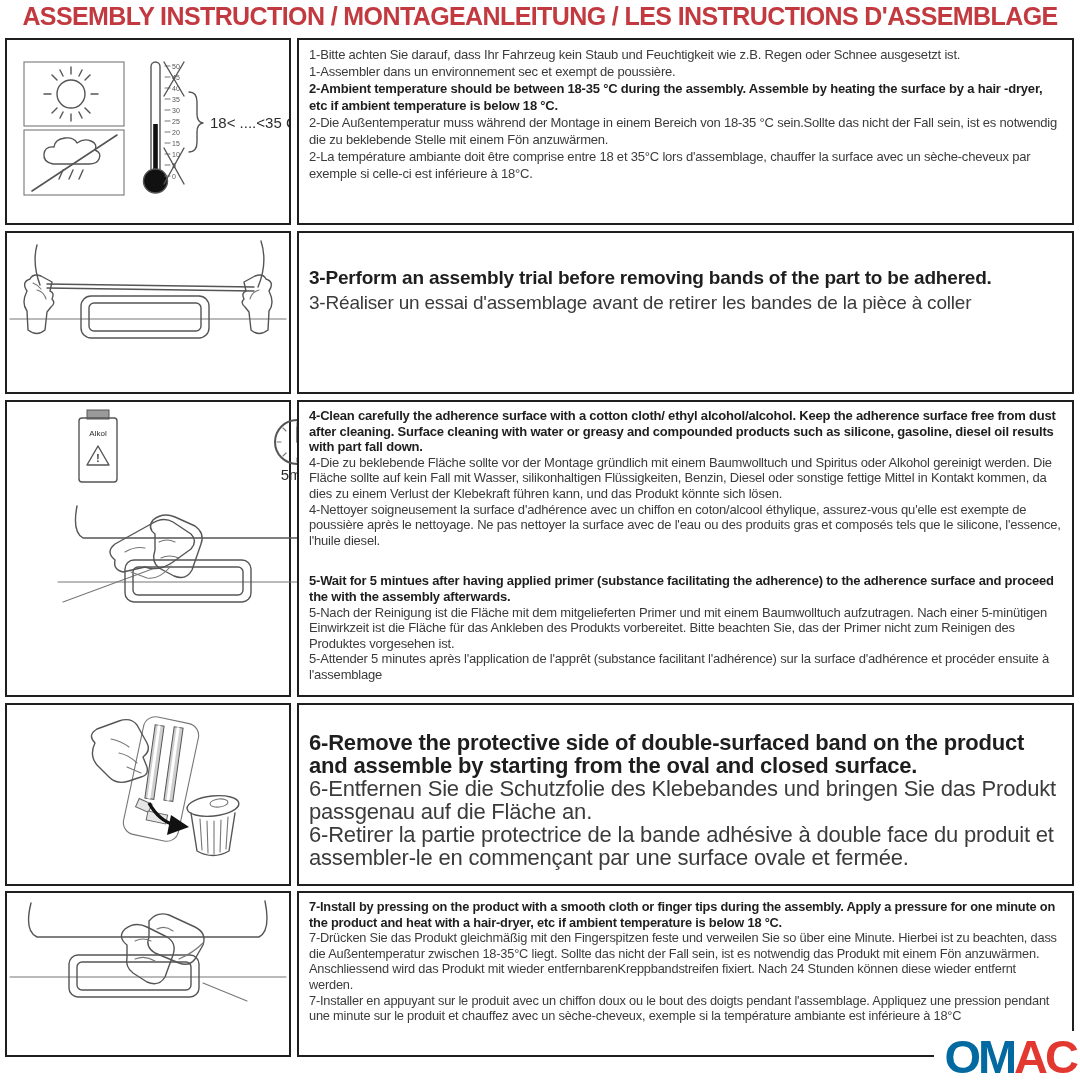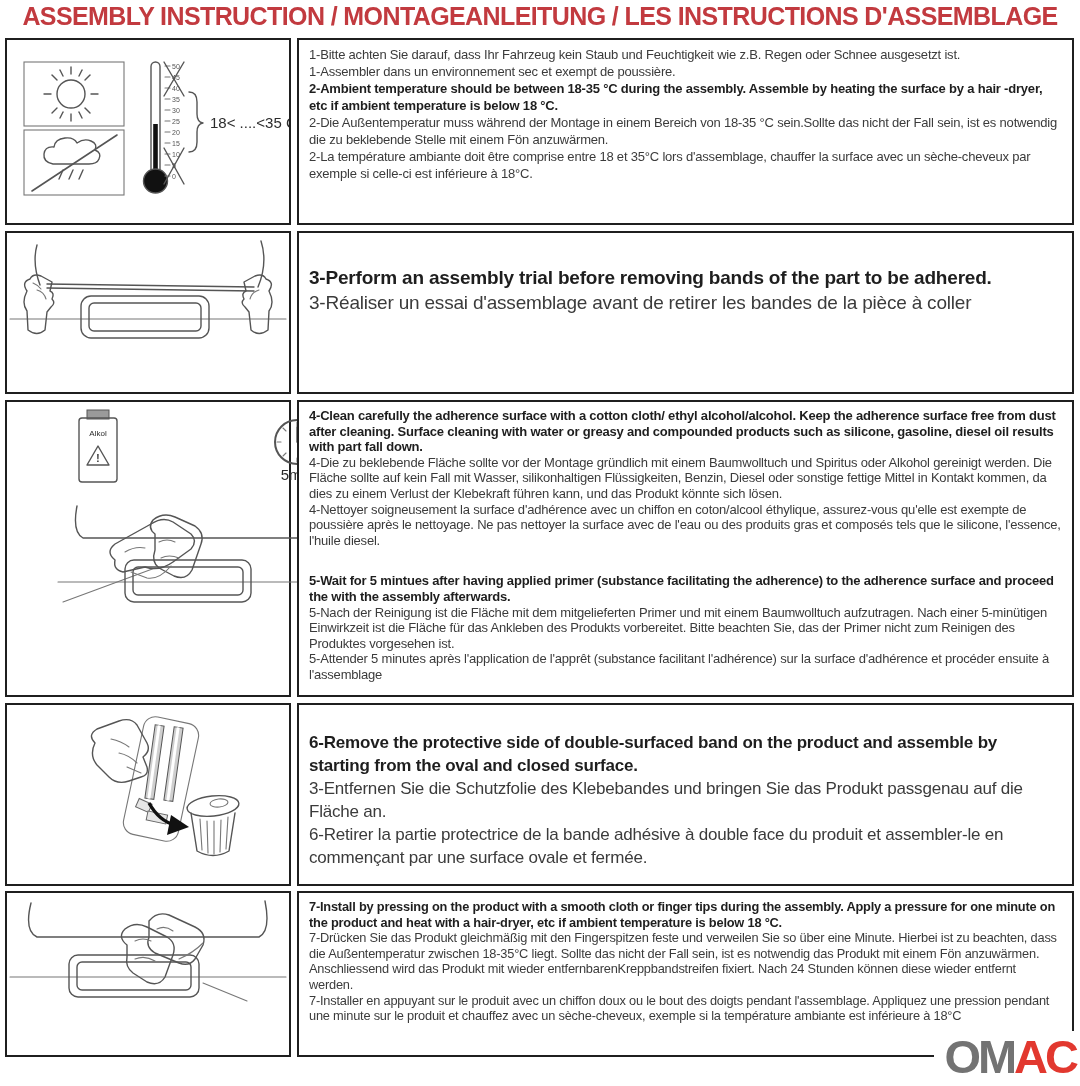--- a/index.html
+++ b/index.html
@@ -10,29 +10,29 @@
          color:#c23a3f;}
   .box{position:absolute;border:2px solid #1f1f1f;background:#fff;box-sizing:border-box;}
   .txtbox{padding:6px 10px 4px 10px;color:#2f2f2f;letter-spacing:-0.2px;}
   .sec{margin:0;}
   .en{font-weight:bold;color:#1e1e1e;}
   .de,.fr{color:#3b3b3b;}
   .fs-small{font-size:13px;line-height:17px;}
   .fs-tiny{font-size:13px;line-height:15.6px;}
   .fs-tiny2{font-size:12.8px;line-height:15.6px;}
   .fs-big{font-size:19px;line-height:25px;}
-  .fs-med{font-size:17px;line-height:23px;}
+  .fs-med{font-size:22px;line-height:23px;}
   .gap12{}
   .gap10{margin-top:25px;}
   .pt30{padding-top:32px;}
   .pt24{padding-top:26px;}
   svg{display:block;}
   .logo{position:absolute;right:2px;bottom:6px;background:#fff;padding:2px 2px 0 10px;
         font-weight:bold;font-size:47px;line-height:1;letter-spacing:-3px;}
-  .logo .lb{color:#737373;}
+  .logo .lb{color:#0369a1;}
   .logo .lr{color:#e2382f;}
   .lineart{stroke:#555;fill:none;stroke-width:1.4;stroke-linecap:round;stroke-linejoin:round;}
   .thinart{stroke:#777;fill:none;stroke-width:1.1;stroke-linecap:round;}
   .darkfill{fill:#111;stroke:none;}
   .scale-num{font-size:7px;fill:#555;font-family:"Liberation Sans",sans-serif;}
   .ill-label{font-family:"Liberation Sans",sans-serif;fill:#2c2c2c;}
 </style>
 </head>
 <body>
 
@@ -242,21 +242,21 @@
       </g>
       <ellipse cx="206" cy="101" rx="26" ry="10" fill="#fff" class="lineart" transform="rotate(-6 206 101)"></ellipse>
       <ellipse cx="212" cy="98" rx="9" ry="4" class="thinart" transform="rotate(-6 212 98)"></ellipse>
     </g>
   </svg>
 </div>
 
 <div class="box txtbox fs-med pt24" style="left:297px;top:703px;width:777px;height:183px;">
   <div class="sec">
     <div class="en">6-Remove the protective side of double-surfaced band on the product and assemble by starting from the oval and closed surface.</div>
-    <div class="de">3-Entfernen Sie die Schutzfolie des Klebebandes und bringen Sie das Produkt passgenau auf die Fläche an.</div>
+    <div class="de">6-Entfernen Sie die Schutzfolie des Klebebandes und bringen Sie das Produkt passgenau auf die Fläche an.</div>
     <div class="fr">6-Retirer la partie protectrice de la bande adhésive à double face du produit et assembler-le en commençant par une surface ovale et fermée.</div>
   </div>
 </div>
 
 <div class="box" style="left:5px;top:891px;width:286px;height:166px;">
   <svg width="282" height="162" viewBox="0 0 282 162">
     <g class="lineart">
       <path d="M24,10 Q17,38 30,44 L252,44 Q264,38 258,8"></path>
       <line x1="3" y1="84" x2="279" y2="84" class="thinart"></line>
       <path d="M196,90 L240,108" class="thinart"></path>

